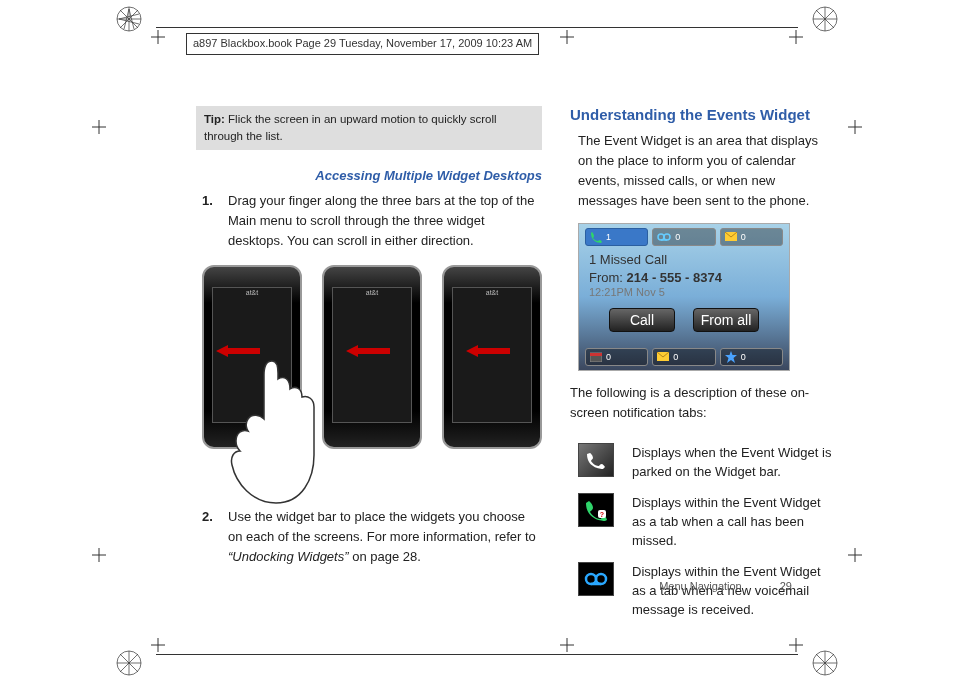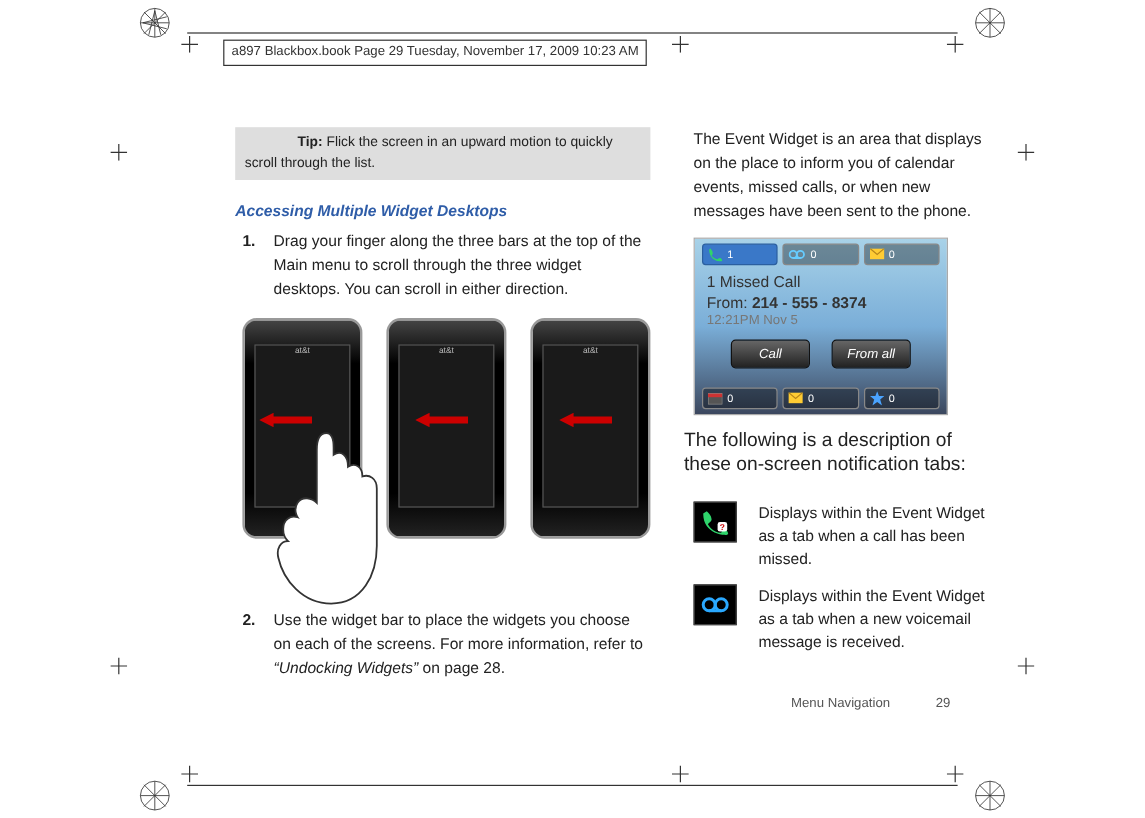--- a/index.html
+++ b/index.html
@@ -5,49 +5,49 @@
   body{margin:0;padding:0;background:#fff;font-family:Arial,Helvetica,sans-serif;color:#222;}
   .page{position:relative;width:770px;height:682px;margin:0 auto;}
   .reg{position:absolute;}
   .burst svg{display:block}
   .plus svg{display:block}
   .hline{position:absolute;left:64px;right:64px;border-top:1px solid #333;}
   .header{position:absolute;top:33px;left:94px;height:18px;border:1px solid #333;padding:1px 6px;font-size:11px;line-height:16px;color:#333;}
   .content{position:absolute;top:106px;left:104px;right:27px;bottom:78px;display:flex;gap:28px;}
   .col{flex:1;}
   .tipbox{background:#dedede;font-size:11.5px;padding:5px 8px;line-height:17px;margin-bottom:18px;}
-  .tipbox b{font-weight:bold;margin-left:44px;}
-  .h3{color:#2f5da8;font-style:italic;font-weight:bold;font-size:13px;margin-bottom:8px;}
+  .tipbox b{font-weight:bold;}
+  .h3{color:#2f5da8;font-style:italic;font-weight:bold;font-size:13px;margin-bottom:8px;text-align:right;}
   .h2{color:#2f5da8;font-weight:bold;font-size:15px;margin-bottom:8px;}
   .ol-item{display:flex;gap:12px;font-size:13px;line-height:20px;margin-left:6px;margin-bottom:10px;}
   .ol-num{font-weight:bold;min-width:14px;}
   .ol-txt{}
   .body-txt{font-size:13px;line-height:20px;margin-left:8px;}
-  .body-txt2{font-size:16px;line-height:20px;}
+  .body-txt2{font-size:13px;line-height:20px;}
   .fig1{margin:14px 0 12px 6px;height:230px;background:#fff;display:flex;gap:20px;justify-content:flex-start;align-items:flex-start;}
   .phonebox{width:96px;height:180px;border:2px solid #999;border-radius:12px;background:linear-gradient(180deg,#444 0%,#000 20%,#000 80%,#222 100%);position:relative;}
   .pscreen{position:absolute;top:20px;left:8px;right:8px;bottom:24px;background:#1a1a1a;border:1px solid #555;}
   .carrier{position:absolute;top:22px;left:0;right:0;text-align:center;font-size:7px;color:#bbb;}
   .arrow{position:absolute;top:76px;width:44px;height:12px;}
   .arrow svg{width:100%;height:100%;}
   .handwrap{position:relative;height:230px;}
   .hand{position:absolute;top:90px;left:20px;width:100px;height:150px;}
   .hand svg{width:100%;height:100%;}
   .xref{font-style:italic;}
   .fig2{margin:12px 0 12px 8px;width:210px;height:146px;border:1px solid #aaa;background:linear-gradient(180deg,#a8d2e8 0%,#7aaed8 50%,#3b475e 100%);position:relative;}
   .tabrow{position:absolute;left:6px;right:6px;height:18px;display:flex;gap:4px;}
   .tabrow.top{top:4px;}
   .tabrow.bot{bottom:4px;}
   .tab{flex:1;display:flex;align-items:center;gap:4px;border:1px solid #888;border-radius:3px;background:rgba(0,0,0,0.35);color:#fff;font-size:9px;padding:0 4px;}
   .tab.active{background:#3a78c8;border-color:#2b5fa0;}
   .mwtitle{position:absolute;top:28px;left:10px;font-size:13px;color:#333;font-weight:normal;}
   .mwfrom{position:absolute;top:46px;left:10px;font-size:13px;color:#333;}
   .mwtime{position:absolute;top:62px;left:10px;font-size:11px;color:#777;}
   .mwbtns{position:absolute;top:84px;left:0;right:0;display:flex;justify-content:center;gap:18px;}
-  .mwbtn{width:64px;height:22px;background:linear-gradient(180deg,#666,#222);border:1px solid #111;border-radius:4px;color:#fff;font-size:11px;display:flex;align-items:center;justify-content:center;font-style:italic;}
+  .mwbtn{width:64px;height:22px;background:linear-gradient(180deg,#666,#222);border:1px solid #111;border-radius:4px;color:#fff;font-size:14px;display:flex;align-items:center;justify-content:center;}
   .iconrow{display:flex;gap:18px;align-items:flex-start;margin:8px 0 12px 8px;}
   .itxt{font-size:13px;line-height:19px;}
   .sqicon{width:32px;height:32px;flex:0 0 34px;border:1px solid #444;display:flex;align-items:center;justify-content:center;}
   .footer{position:absolute;bottom:90px;right:70px;font-size:11px;color:#555;display:flex;gap:38px;align-items:center;}
 </style>
 </head>
 <body>
 
 <div class="page">
 
@@ -225,20 +225,21 @@
         <div class="ol-num">2.</div>
         <div class="ol-txt">
           <span>Use the widget bar to place the widgets you choose on each of the screens. For more information, refer to </span>
           <span class="xref">“Undocking Widgets”</span>
           <span>  on page 28.</span>
         </div>
       </div>
     </div>
 
     <div class="col">
+      <div class="h2">Understanding the Events Widget</div>
       <div class="body-txt">The Event Widget is an area that displays on the place to inform you of calendar events, missed calls, or when new messages have been sent to the phone.</div>
 
       <div class="fig2">
         <div class="tabrow top">
           <div class="tab active">
             <svg width="12" height="12">
                 <path d="M2 1 C2 1 4 3 4 5 C4 6 3 7 3 7 C3 7 5 10 8 10 C8 10 9 9 10 9 C11 9 12 11 12 11 L11 12 C11 12 1 12 1 2 Z" fill="#2fd46b"></path>
               </svg>
             <span>1</span>
           </div>
@@ -290,20 +291,28 @@
               </svg>
             <span>0</span>
           </div>
         </div>
       </div>
 
       <div class="body-txt2">The following is a description of these on-screen notification tabs:</div>
 
       <div style="height:12px"></div>
 
+      <div class="iconrow">
+        <div class="sqicon" style="background:linear-gradient(135deg,#777,#222)">
+          <svg width="18" height="18">
+              <path d="M3 2 C3 2 6 4 6 7 C6 8 4 9 4 10 C4 10 7 15 12 15 C12 15 13 13 15 13 C16 13 18 16 18 16 L16 18 C16 18 0 18 0 3 Z" fill="#fff"></path>
+            </svg>
+        </div>
+        <div class="itxt">Displays when the Event Widget is parked on the Widget bar.</div>
+      </div>
       <div class="iconrow">
         <div class="sqicon" style="background:#000">
           <svg width="22" height="22">
               <path d="M4 2 C4 2 8 5 8 9 C8 11 5 12 5 13 C5 13 9 20 16 20 C16 20 17 17 19 17 C21 17 22 21 22 21 L20 22 C20 22 1 22 1 4 Z" fill="#2fd46b"></path>
               <rect x="13" y="11" width="8" height="8" rx="2" fill="#fff"></rect>
               <text x="17" y="17.5" font-size="7" text-anchor="middle" fill="#c00" font-weight="bold">?</text>
             </svg>
         </div>
         <div class="itxt">Displays within the Event Widget as a tab when a call has been missed.</div>
       </div>

